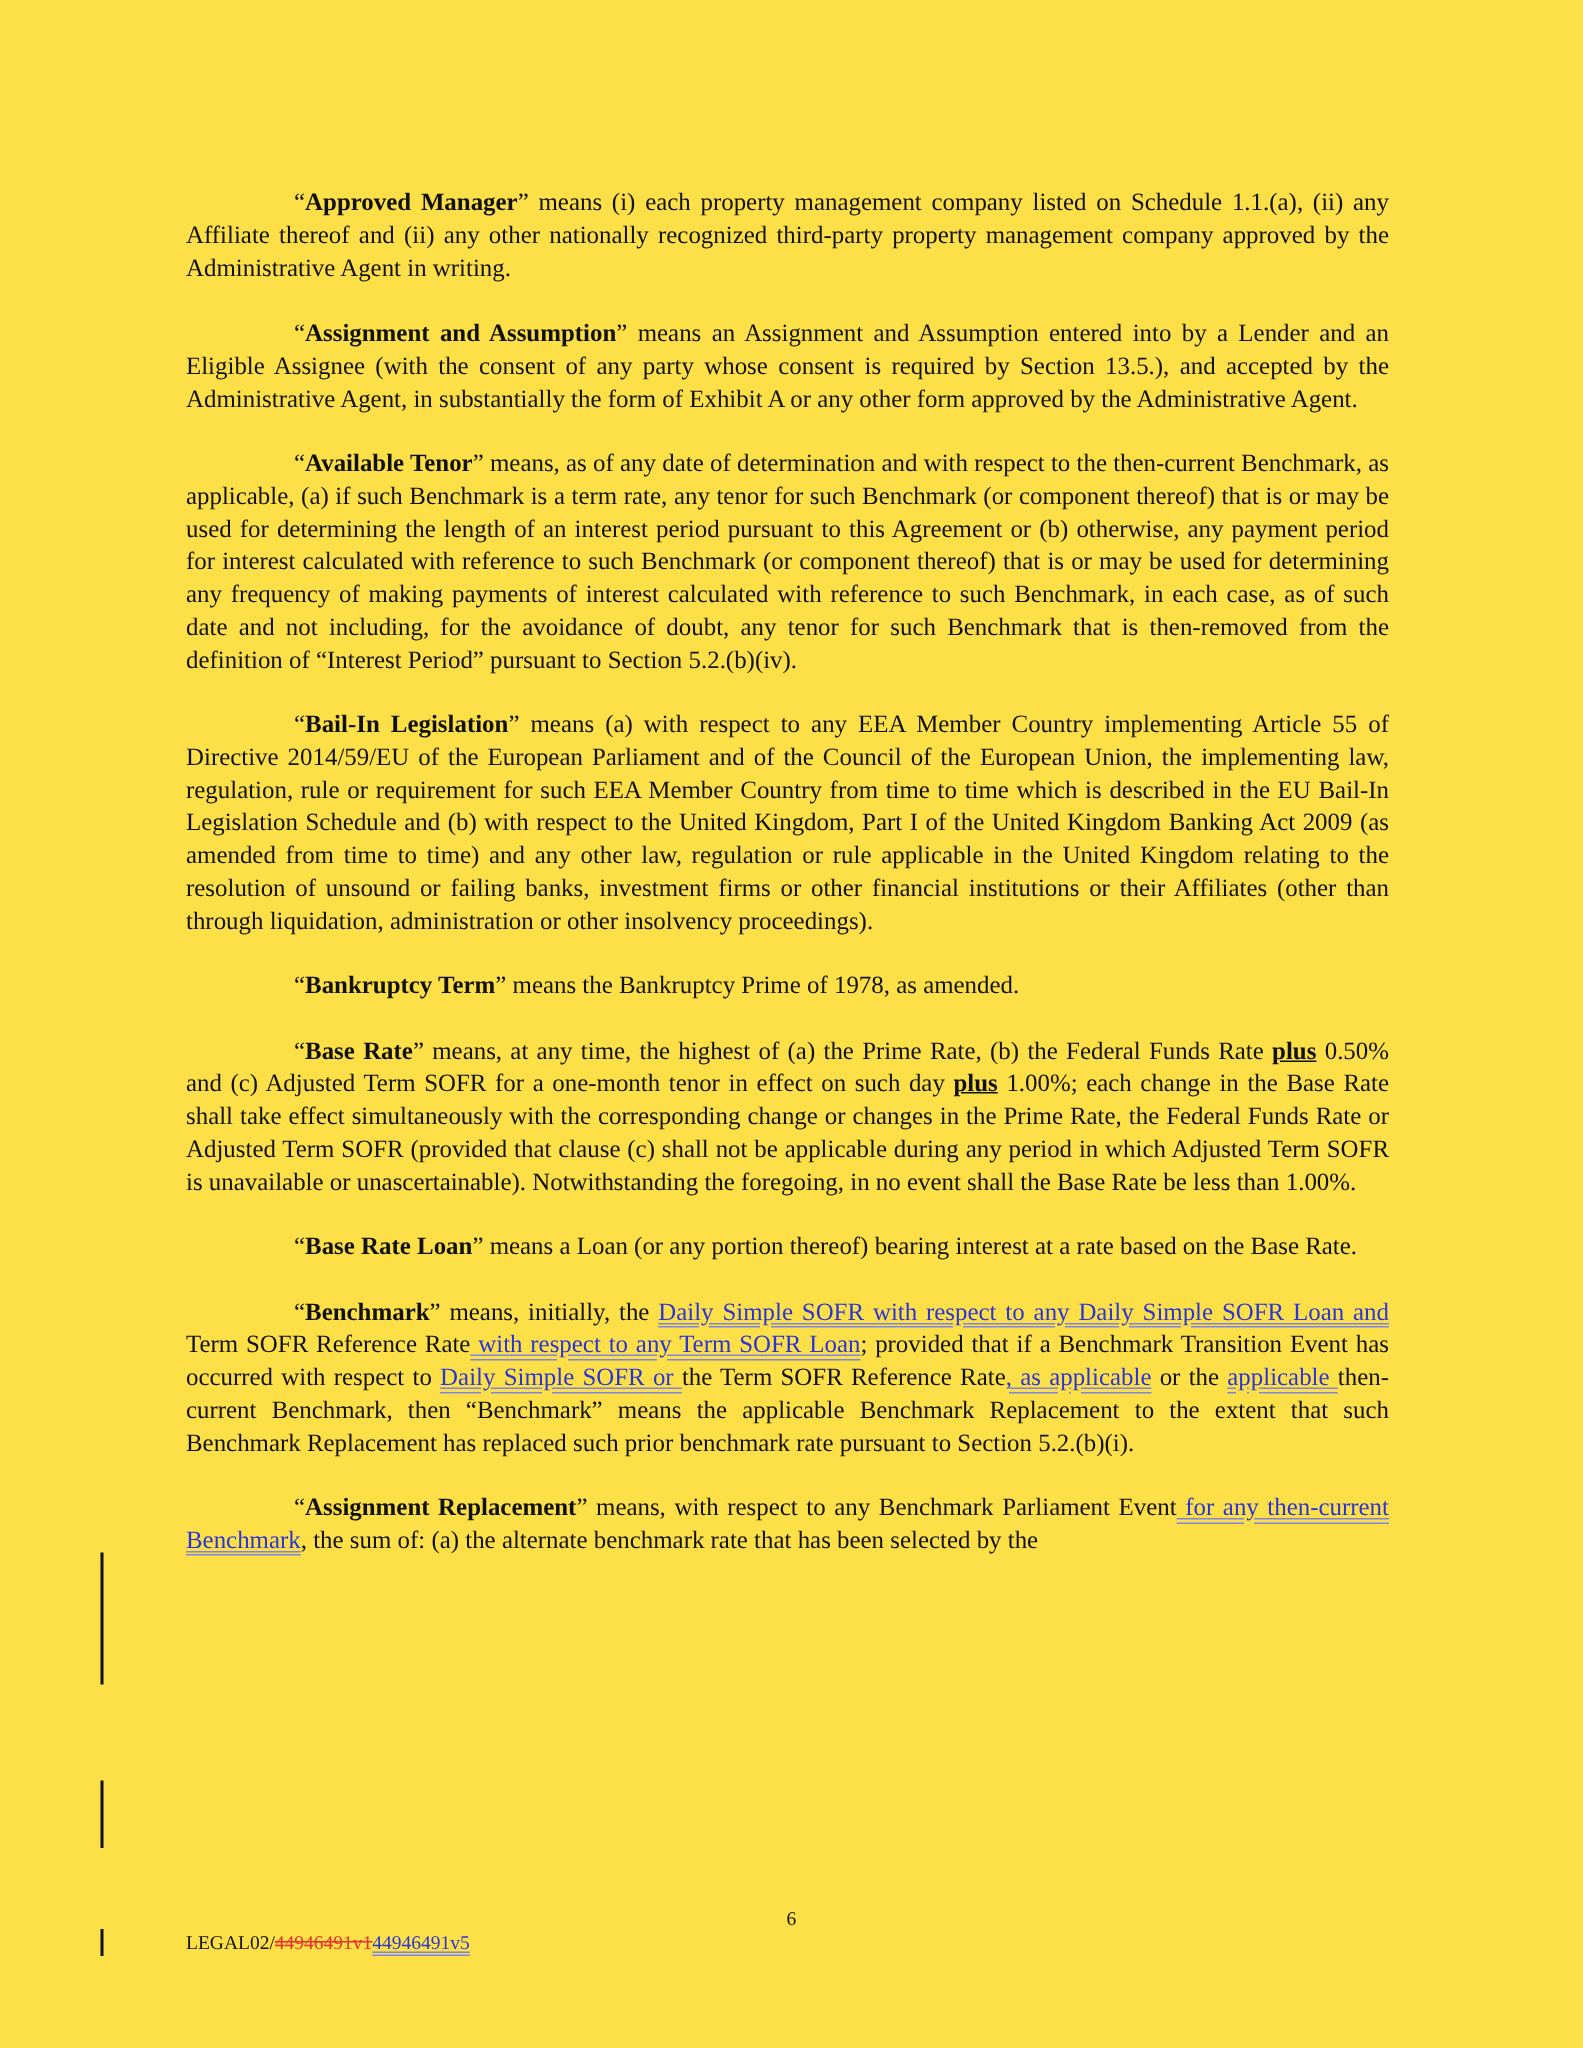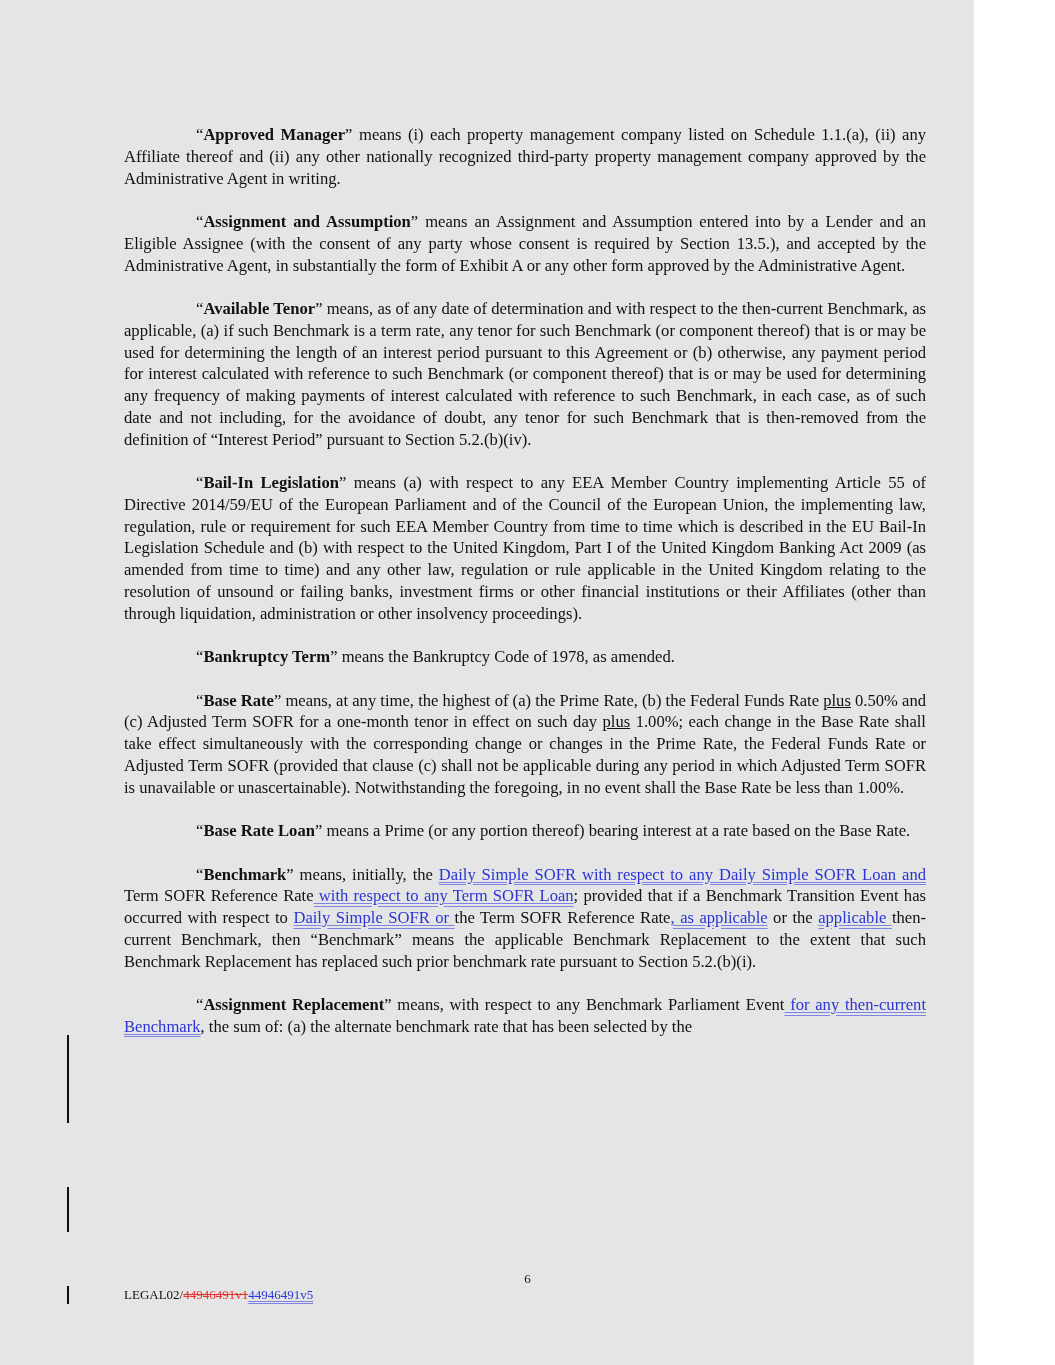--- a/index.html
+++ b/index.html
@@ -1,28 +1,28 @@
 <!DOCTYPE html>
 <html><head>
 <meta charset="utf-8">
 <style>
   html, body { margin: 0; padding: 0; background: #ffffff; }
   body { width: 1055px; height: 1365px; position: relative; overflow: hidden; }
   .page {
-    position: absolute; left: 0; top: 0; width: 974px; height: 1365px; background: #e5e5e5;
+    position: absolute; left: 0; top: 0; width: 1055px; height: 1365px; background: #fde047;
   }
   .content {
     position: absolute; left: 124px; top: 124px; width: 802px;
     font-family: "Liberation Serif", "DejaVu Serif", serif;
     font-size: 16.6px; line-height: 21.75px; color: #111111;
     text-align: justify;
   }
   .para { margin: 0 0 21.75px 0; text-indent: 72px; }
   .term { font-weight: bold; }
-  .ul { text-decoration: underline; }
+  .ul { text-decoration: underline; font-weight: bold; }
   .ins {
     color: #2a35d8;
     text-decoration: underline double;
     text-decoration-color: #7d84e6;
     text-underline-offset: 2px;
   }
   .del { color: #e5332f; text-decoration: line-through; }
   .change-bar {
     position: absolute; left: 67px; width: 2px; background: #111111;
   }
@@ -42,23 +42,23 @@
 
   <div class="change-bar" style="top:1035px;height:88px;"></div>
   <div class="change-bar" style="top:1187px;height:45px;"></div>
   <div class="change-bar" style="top:1286px;height:18px;"></div>
 
   <div class="content" id="content">
       <p class="para"><span>“</span><span class="term">Approved Manager</span><span>”</span><span> means (i) each property management company listed on Schedule 1.1.(a), (ii) any Affiliate thereof and (ii) any other nationally recognized third-party property management company approved by the Administrative Agent in writing.</span></p>
       <p class="para"><span>“</span><span class="term">Assignment and Assumption</span><span>”</span><span> means an Assignment and Assumption entered into by a Lender and an Eligible Assignee (with the consent of any party whose consent is required by Section 13.5.), and accepted by the Administrative Agent, in substantially the form of Exhibit A or any other form approved by the Administrative Agent.</span></p>
       <p class="para"><span>“</span><span class="term">Available Tenor</span><span>”</span><span> means, as of any date of determination and with respect to the then-current Benchmark, as applicable, (a) if such Benchmark is a term rate, any tenor for such Benchmark (or component thereof) that is or may be used for determining the length of an interest period pursuant to this Agreement or (b) otherwise, any payment period for interest calculated with reference to such Benchmark (or component thereof) that is or may be used for determining any frequency of making payments of interest calculated with reference to such Benchmark, in each case, as of such date and not including, for the avoidance of doubt, any tenor for such Benchmark that is then-removed from the definition of “Interest Period” pursuant to Section 5.2.(b)(iv).</span></p>
       <p class="para"><span>“</span><span class="term">Bail-In Legislation</span><span>”</span><span> means (a) with respect to any EEA Member Country implementing Article 55 of Directive 2014/59/EU of the European Parliament and of the Council of the European Union, the implementing law, regulation, rule or requirement for such EEA Member Country from time to time which is described in the EU Bail-In Legislation Schedule and (b) with respect to the United Kingdom, Part I of the United Kingdom Banking Act 2009 (as amended from time to time) and any other law, regulation or rule applicable in the United Kingdom relating to the resolution of unsound or failing banks, investment firms or other financial institutions or their Affiliates (other than through liquidation, administration or other insolvency proceedings).</span></p>
-      <p class="para"><span>“</span><span class="term">Bankruptcy Term</span><span>”</span><span> means the Bankruptcy Code of 1978, as amended.</span></p>
+      <p class="para"><span>“</span><span class="term">Bankruptcy Term</span><span>”</span><span> means the Bankruptcy Prime of 1978, as amended.</span></p>
       <p class="para"><span>“</span><span class="term">Base Rate</span><span>”</span><span> means, at any time, the highest of (a) the Prime Rate, (b) the Federal Funds Rate </span><span class="ul">plus</span><span> 0.50% and (c) Adjusted Term SOFR for a one-month tenor in effect on such day </span><span class="ul">plus</span><span> 1.00%; each change in the Base Rate shall take effect simultaneously with the corresponding change or changes in the Prime Rate, the Federal Funds Rate or Adjusted Term SOFR (provided that clause (c) shall not be applicable during any period in which Adjusted Term SOFR is unavailable or unascertainable). Notwithstanding the foregoing, in no event shall the Base Rate be less than 1.00%.</span></p>
-      <p class="para"><span>“</span><span class="term">Base Rate Loan</span><span>”</span><span> means a Prime (or any portion thereof) bearing interest at a rate based on the Base Rate.</span></p>
+      <p class="para"><span>“</span><span class="term">Base Rate Loan</span><span>”</span><span> means a Loan (or any portion thereof) bearing interest at a rate based on the Base Rate.</span></p>
       <p class="para"><span>“</span><span class="term">Benchmark</span><span>”</span><span> means, initially, the </span><span class="ins">Daily Simple SOFR with respect to any Daily Simple SOFR Loan and </span><span>Term SOFR Reference Rate</span><span class="ins"> with respect to any Term SOFR Loan</span><span>; provided that if a Benchmark Transition Event has occurred with respect to </span><span class="ins">Daily Simple SOFR or </span><span>the Term SOFR Reference Rate</span><span class="ins">, as applicable</span><span> or the </span><span class="ins">applicable </span><span>then-current Benchmark, then “Benchmark” means the applicable Benchmark Replacement to the extent that such Benchmark Replacement has replaced such prior benchmark rate pursuant to Section 5.2.(b)(i).</span></p>
       <p class="para"><span>“</span><span class="term">Assignment Replacement</span><span>”</span><span> means, with respect to any Benchmark Parliament Event</span><span class="ins"> for any then-current Benchmark</span><span>, the sum of: (a) the alternate benchmark rate that has been selected by the</span></p>
     </div>
 
   <div class="page-number">6</div>
 
   <div class="footer-id"><span>LEGAL02/</span><span class="del">44946491v1</span><span class="ins">44946491v5</span></div>
 </div>
 
 </body></html>

